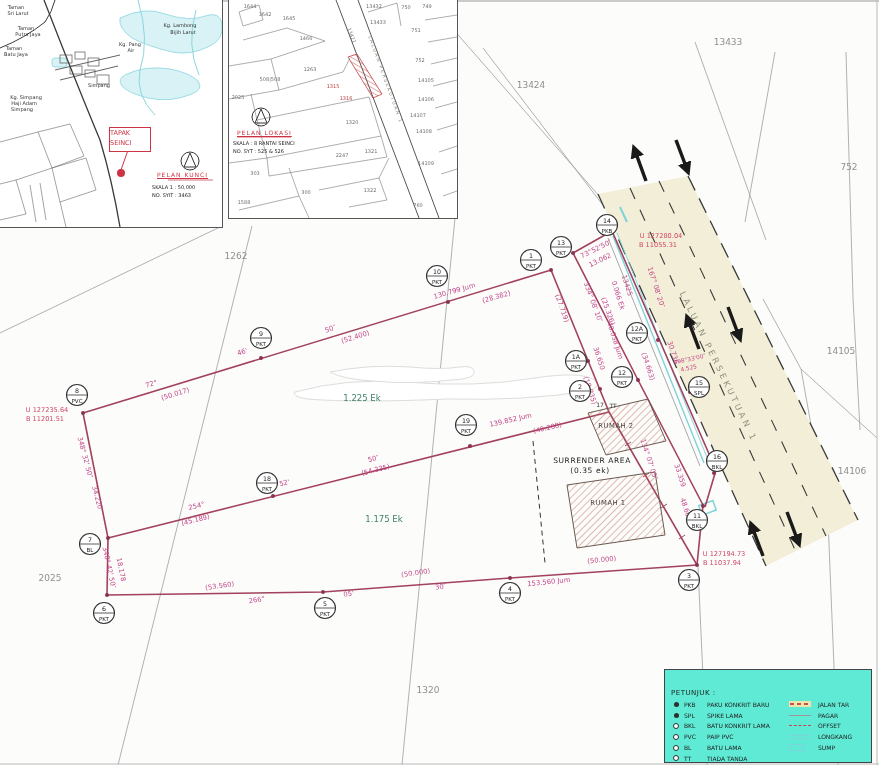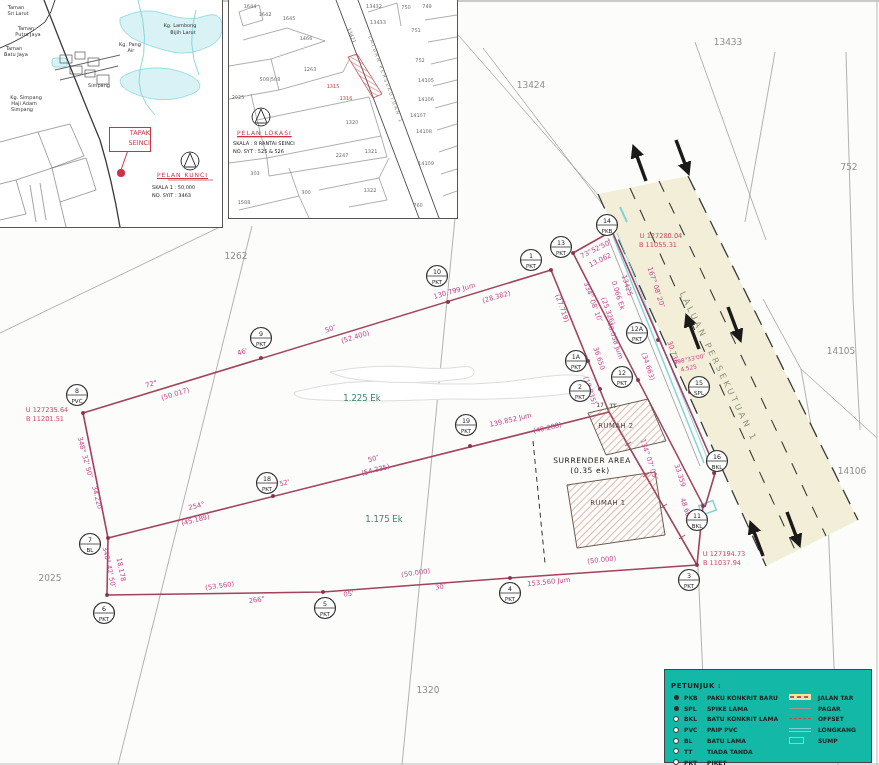--- a/index.html
+++ b/index.html
@@ -27,25 +27,25 @@
   .i2n{fill:#6f6f6f;font-size:5px;text-anchor:middle;}
   .redl{fill:#c04040;}
   
   #inset1{position:absolute;left:0;top:0;width:222px;height:227px;background:#fff;
           border-right:1px solid #555;border-bottom:1px solid #555;}
   #inset2{position:absolute;left:228px;top:0;width:228px;height:218px;background:#fff;
           border:1px solid #555;border-top:none;}
   .ins-label{position:absolute;font-size:5px;color:#222;white-space:nowrap;}
   .red-title{color:#cc3344;font-size:6px;letter-spacing:1px;text-decoration:underline;}
   .tapak-box{position:absolute;left:109px;top:127px;width:40px;height:23px;
-             border:1.5px solid #cc3344;color:#cc3344;font-size:6.5px;text-align:right;
+             border:1.5px solid #cc3344;color:#cc3344;font-size:6.5px;text-align:left;
              line-height:1.55;background:#fff;}
   
   #legend{position:absolute;left:664px;top:669px;width:208px;height:94px;border:1px solid #444;
-          background:#14b8a6;box-sizing:border-box;padding:12px 6px;color:#222;font-weight:bold;}
+          background:#5eead4;box-sizing:border-box;padding:19px 6px;color:#222;}
   #legend .ltitle{font-size:7px;letter-spacing:.5px;margin-bottom:2px;}
   .legend-cols{display:flex;}
   .lcol-left{width:118px;}
   .lcol-right{flex:1;}
   .lrow{display:flex;align-items:center;height:10.8px;gap:3px;font-size:6px;white-space:nowrap;}
   .symc{width:10px;display:flex;justify-content:center;}
   .symc2{width:26px;display:flex;justify-content:flex-start;align-items:center;}
   .codecol{width:20px;}
   .sym-dot-filled{width:5px;height:5px;border-radius:50%;background:#2e2e2e;}
   .sym-dot-open{width:6px;height:6px;border-radius:50%;border:1px solid #2e2e2e;background:#fff;box-sizing:border-box;}

